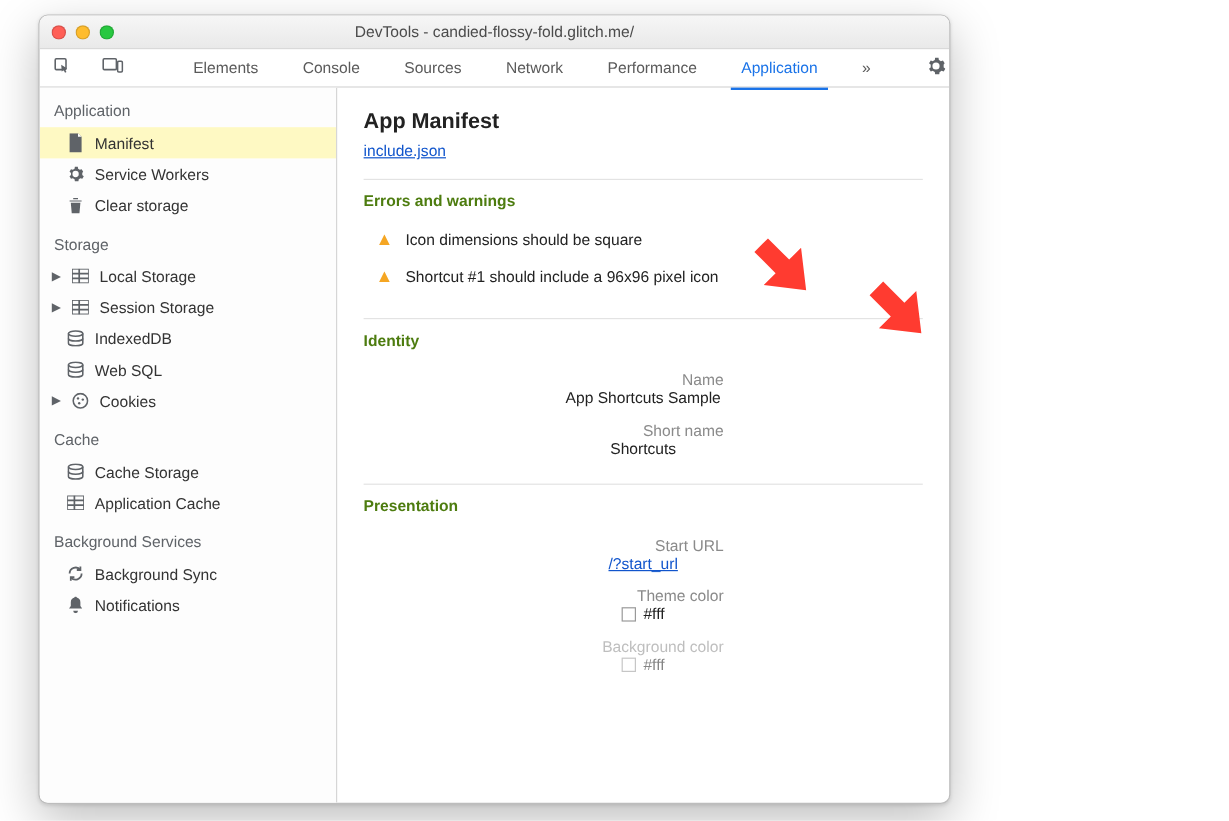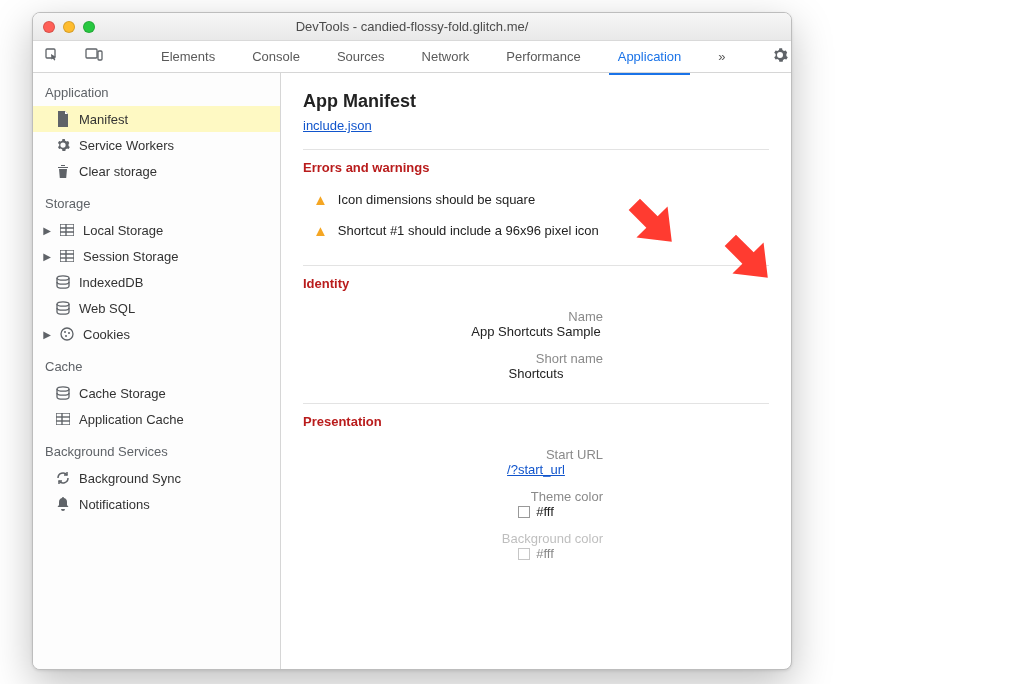--- a/index.html
+++ b/index.html
@@ -21,21 +21,21 @@
 .sidebar { width: 248px; border-right:1px solid #d6d6d6; background:#fdfdfd; overflow:hidden;}
 .sec-title{ font-size:13px; color:#5f6368; padding: 12px 12px 6px; }
 .item { display:flex; align-items:center; gap:8px; padding: 5px 12px 5px 22px; cursor:pointer; color:#333; }
 .item.selected{ background:#fef9c3; }
 .item .chv{ width:8px; display:inline-block; text-align:center; color:#5f6368; margin-left:-12px; font-size:10px;}
 .icon{ width:16px; height:16px; display:inline-flex; align-items:center; justify-content:center; color:#5f6368;}
 .main { flex:1; overflow:auto; padding: 0 22px 0 22px; }
 .main h1{ font-size:18px; font-weight:600; margin: 18px 0 6px; color:#222;}
 .main a{ color:#1155cc; text-decoration:underline; }
 .secthr{ border-top:1px solid #e3e3e3; margin: 16px 0 0; padding-top:10px;}
-.secthr h2{ font-size:13px; font-weight:700; color:#b91c1c; margin-bottom:12px;}
+.secthr h2{ font-size:13px; font-weight:700; color:#4d7c0f; margin-bottom:12px;}
 .warn{ display:flex; align-items:center; gap:10px; padding: 4px 0 10px 10px; font-size:13px; color:#222;}
 .warn .tri{ color:#f5a623; font-size:15px;}
 .kv{ display:flex; padding: 6px 0; align-items:center;flex-direction:column;}
 .kv .k{ width:170px; text-align:right; color:#8a8a8a; padding-right:18px;}
 .kv .v{ color:#222;}
 .swatch{ display:inline-block; width:12px; height:12px; border:1px solid #999; margin-right:6px; vertical-align:-2px; background:#fff;}
 
 .arrow{ position:absolute; width:60px; height:60px; pointer-events:none; z-index:50;}
 .arrow svg{ fill:#ff3b30; }
 </style>

